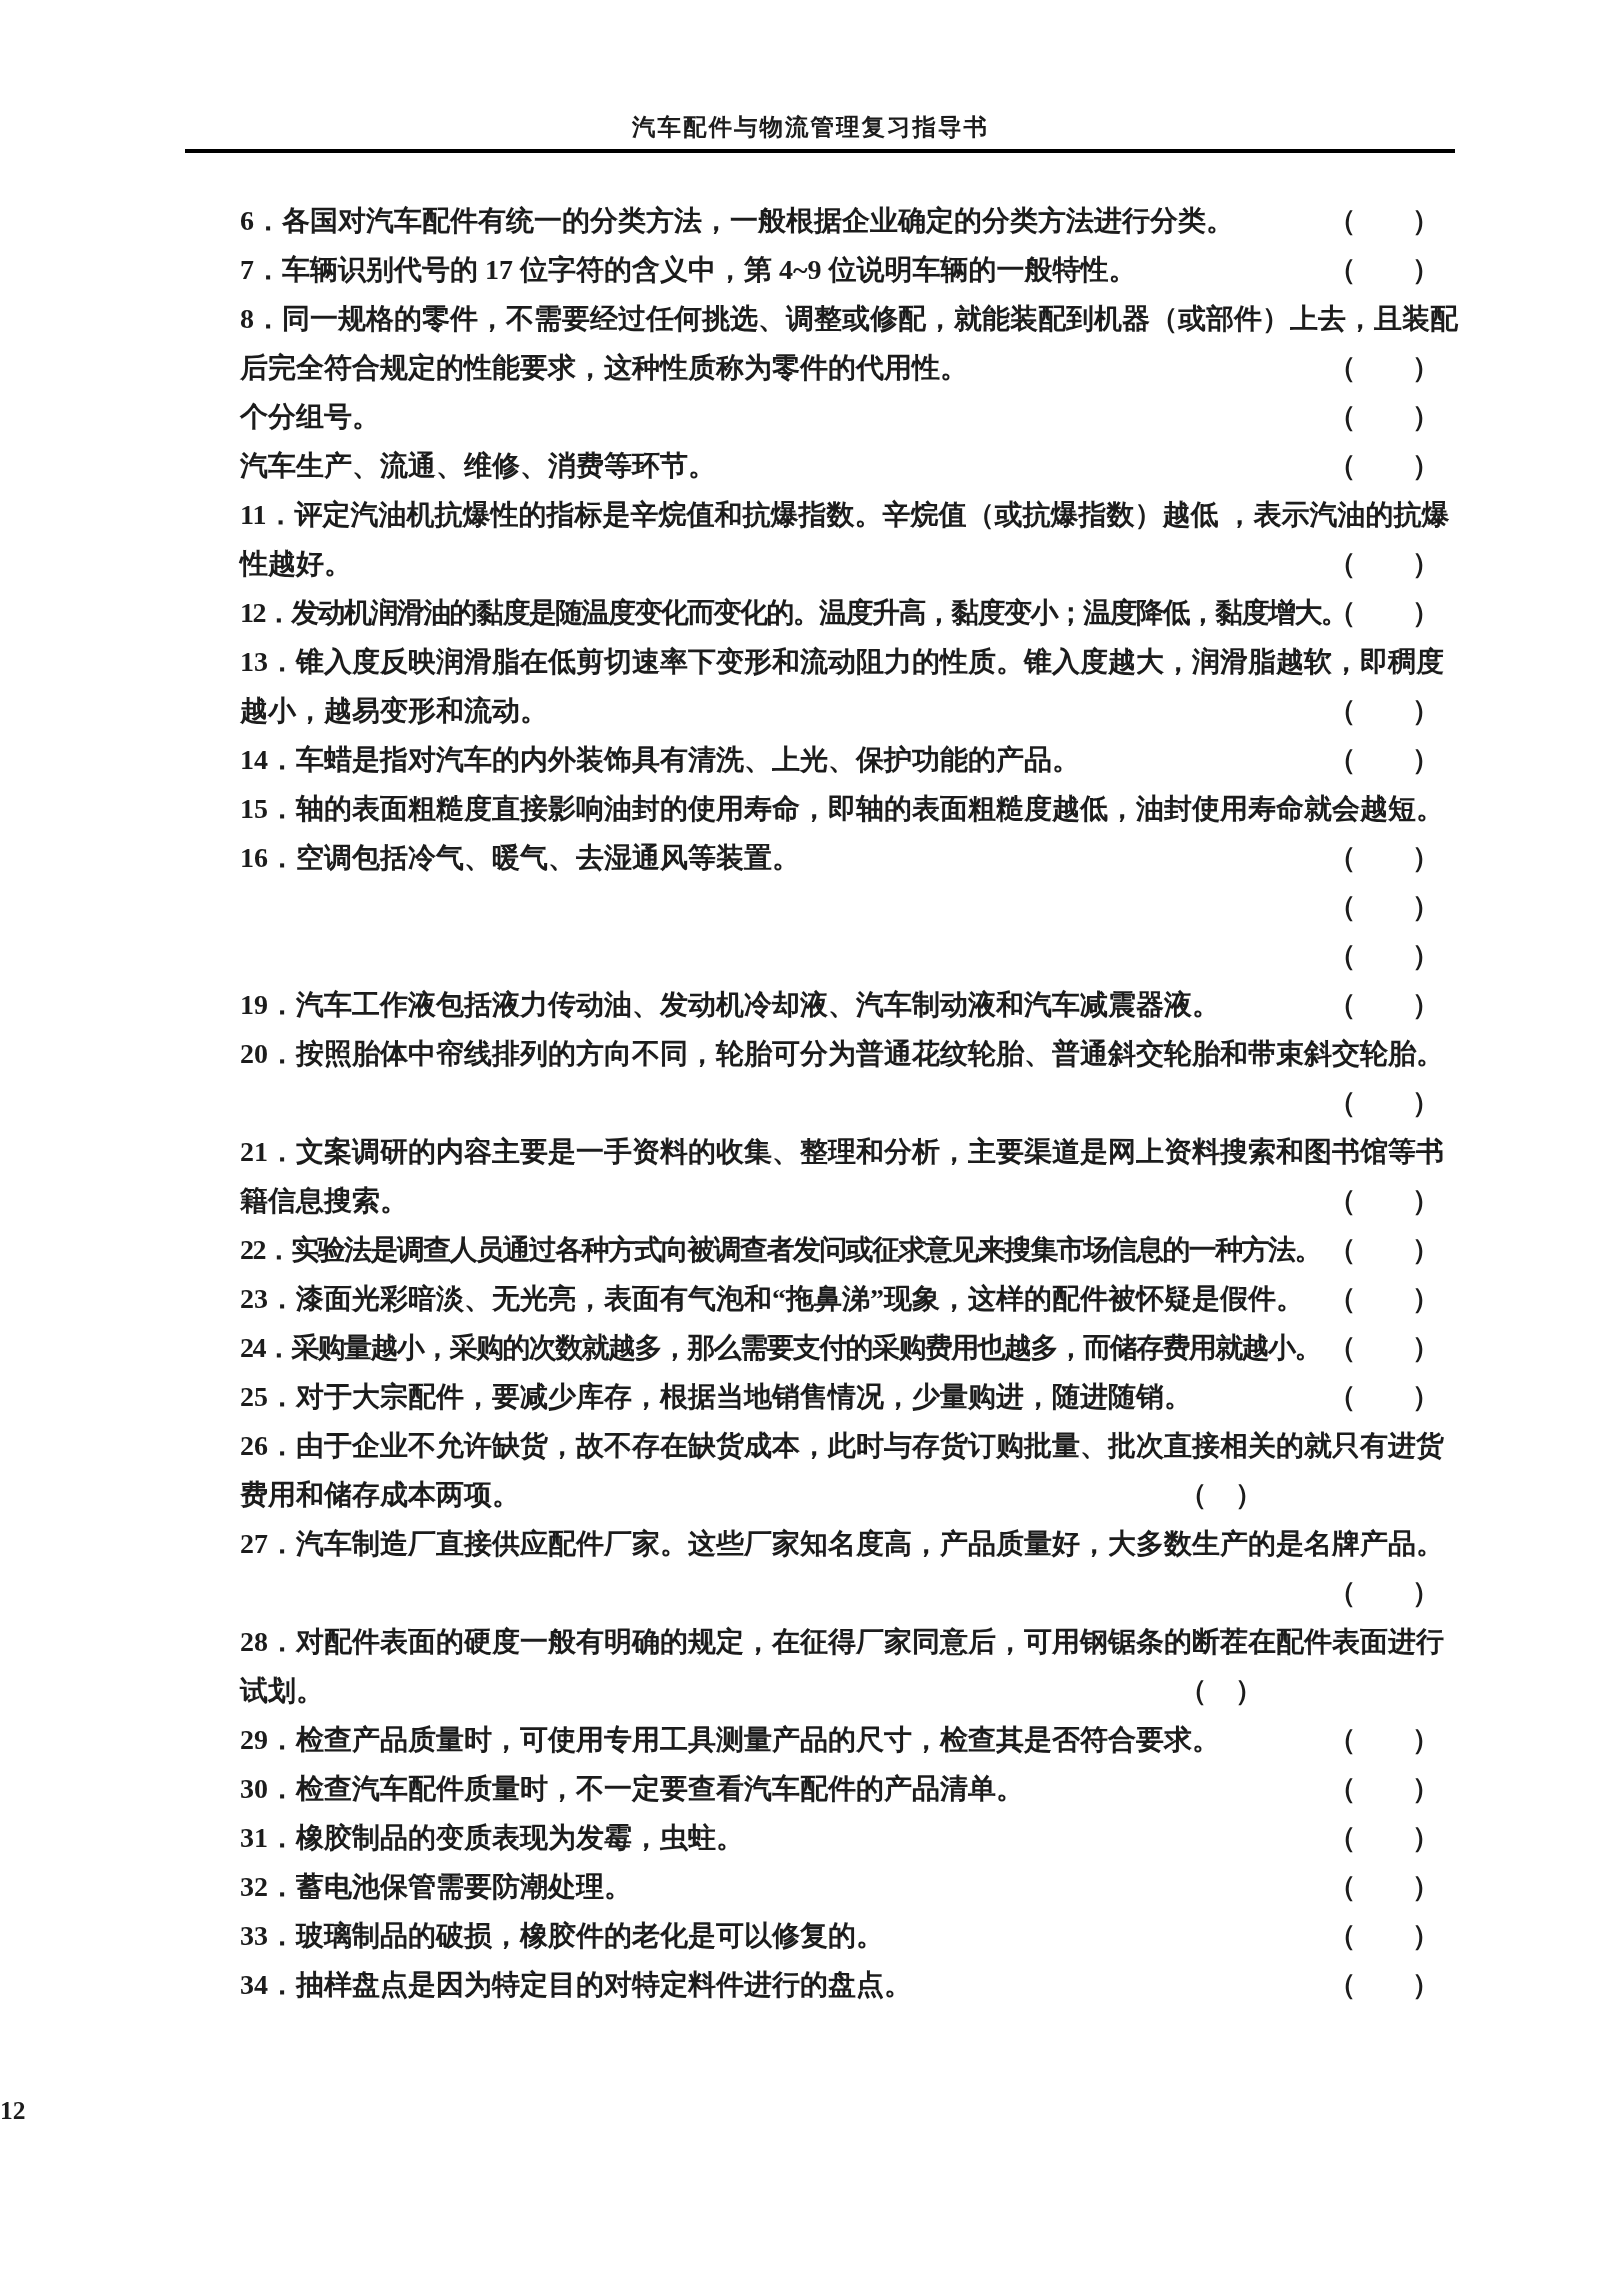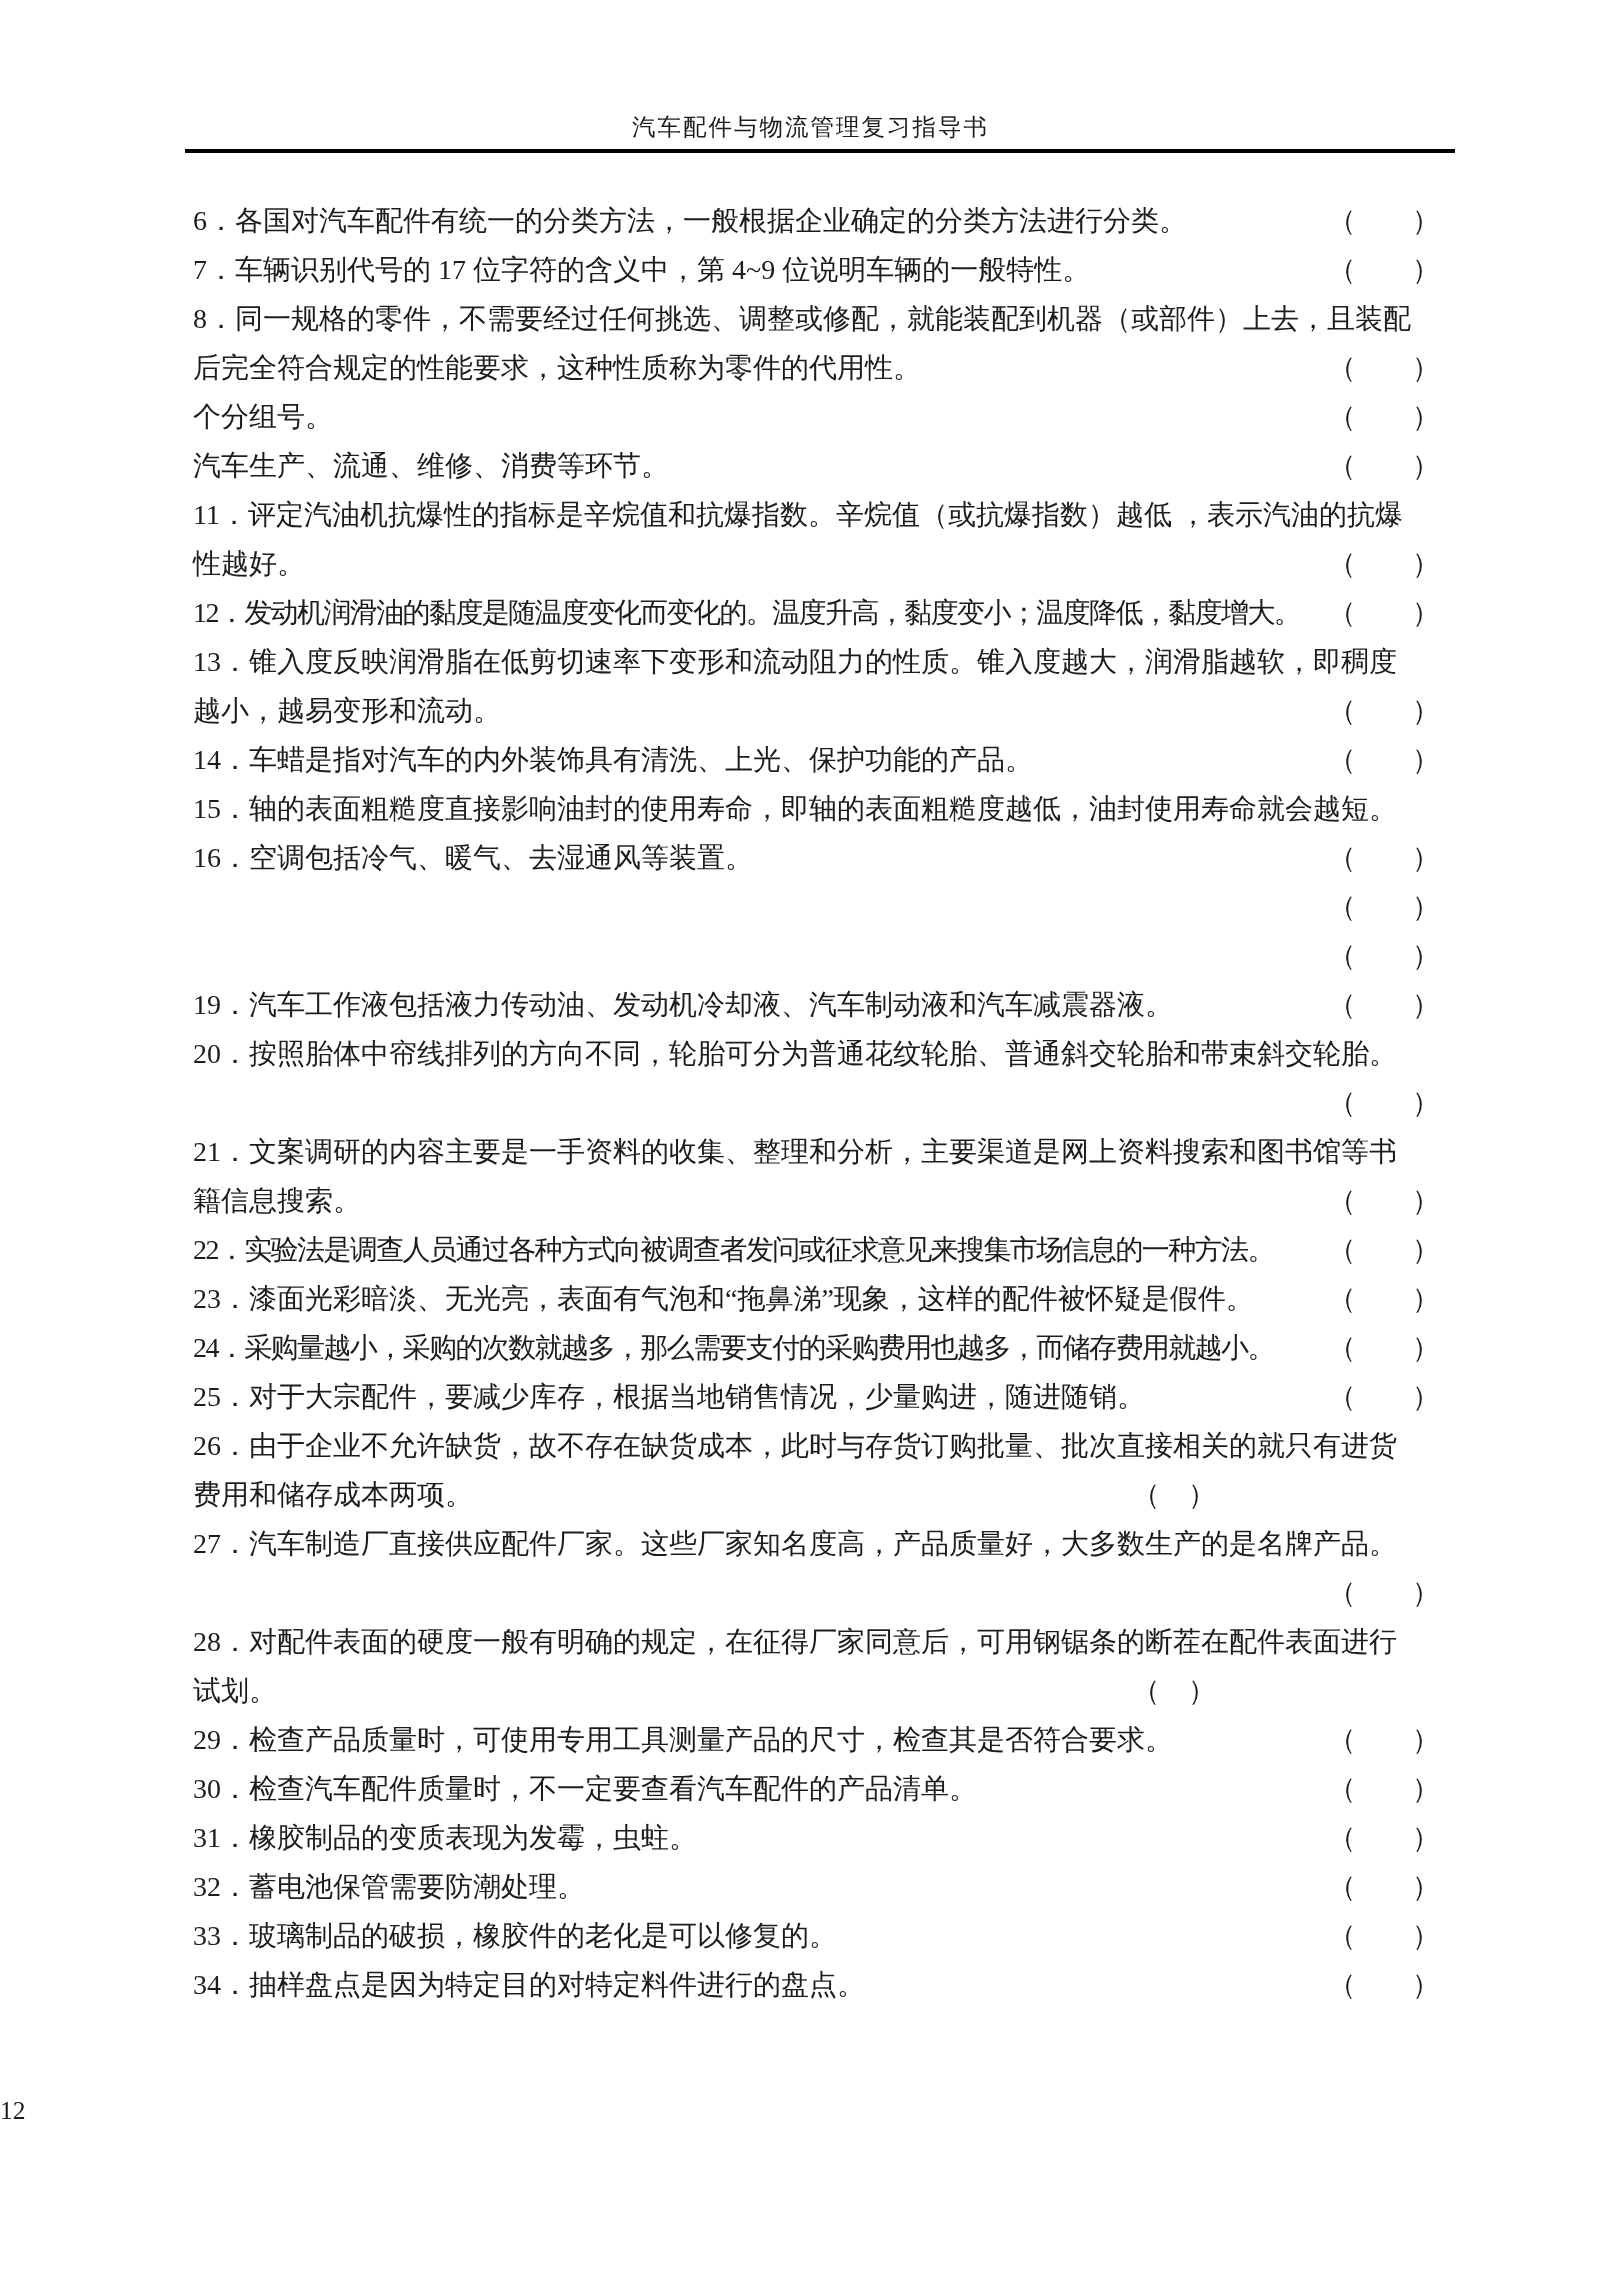--- a/index.html
+++ b/index.html
@@ -8,20 +8,21 @@
     background: #e8e8e8;
   }
   .page {
     position: relative;
     width: 1621px;
     height: 2293px;
     background: #ffffff;
     font-family: "Liberation Serif", "DejaVu Serif", serif;
     color: #1c1c1c;
     overflow: hidden;
+    font-weight: bold;
   }
   .header-title {
     position: absolute;
     top: 113px;
     left: 0;
     width: 100%;
     height: 29px;
     line-height: 29px;
     text-align: center;
     font-size: 23.5px;
@@ -40,20 +41,21 @@
     left: 193px;
     top: 196px;
     right: 181px;
     font-size: 28px;
   }
   .line {
     position: relative;
     height: 49px;
     line-height: 49px;
     white-space: pre;
+    margin-left: 47px;
   }
   .txt { display: inline-block; }
   .tight { letter-spacing: -1.6px; }
   .paren {
     position: absolute;
     top: 0;
     white-space: pre;
   }
   .paren.right { right: 0; }
   .paren.mid  { left: 939px; }

